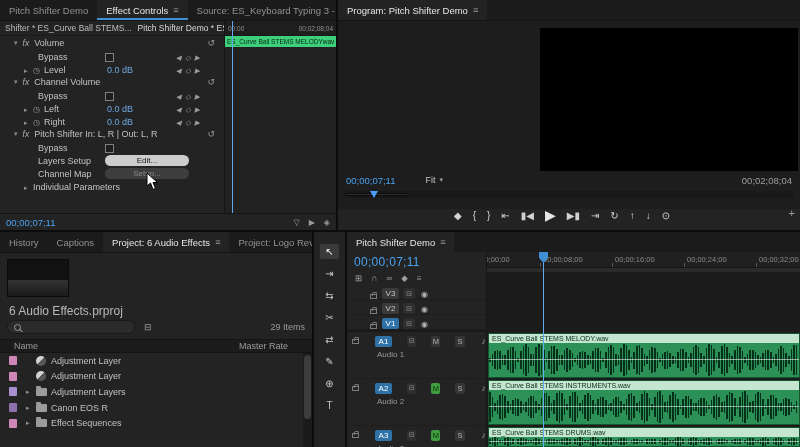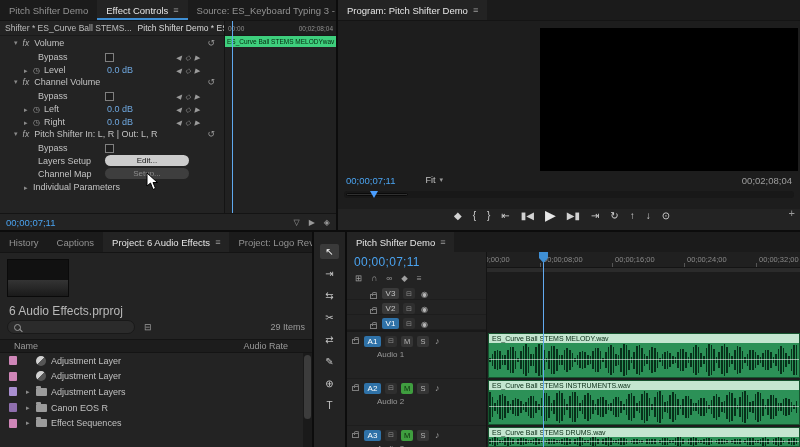--- a/index.html
+++ b/index.html
@@ -98,21 +98,21 @@
 
 
 #timeline .tlbody{position:absolute;left:0;right:0;top:20px;bottom:0}
 .tl-left{position:absolute;left:0;top:0;width:140px;bottom:0;background:#232323;border-right:1px solid #141414;z-index:2}
 .tl-tc{position:absolute;left:7px;top:3px;font-size:12px;color:#4aa3f0;letter-spacing:.3px}
 .tl-tools{position:absolute;left:8px;top:21px;display:flex;gap:9px;color:#9f9f9f;font-size:8.5px}
 .tracks{position:absolute;left:0;right:0;top:33px;bottom:0}
 .vtrack{height:15px;display:flex;align-items:flex-end;gap:4px;padding-left:23px;border-bottom:1px solid #1d1d1d}
 .tsep{height:2px;background:#191919}
 .atrack{height:47px;border-bottom:1px solid #1d1d1d;padding:2px 0 0 5px}
-.atrack .l1{display:flex;align-items:center;gap:4px;height:14px}
+.atrack .l1{display:flex;align-items:center;gap:15px;height:14px}
 .atrack .l2{font-size:8px;color:#9a9a9a;padding-left:25px;margin-top:2px}
 .lock{width:7px;height:5px;border:1px solid #7c7c7c;position:relative;margin-right:1px;flex:none}
 .lock::before{content:'';position:absolute;left:1px;top:-3px;width:3px;height:3px;border:1px solid #7c7c7c;border-bottom:none;border-radius:2px 2px 0 0}
 .badge{min-width:17px;height:11px;border-radius:2px;background:#3a3a3a;color:#c4c4c4;font-size:8px;display:flex;align-items:center;justify-content:center;padding:0 2px}
 .badge.on{background:#2f72a8;color:#fff}
 .sbox{width:12px;height:11px;background:#2e2e2e;border-radius:2px;color:#8f8f8f;font-size:7px;display:flex;align-items:center;justify-content:center}
 .msbtn{width:12px;height:11px;background:#353535;border-radius:2px;color:#b5b5b5;font-size:7.5px;display:flex;align-items:center;justify-content:center}
 .msbtn.muted{background:#3f9e3f;color:#0c2a0c}
 .micicon{color:#9a9a9a;font-size:9px;margin-left:2px}
 .eyeicon{color:#b5b5b5;font-size:8px;margin-left:2px}
@@ -332,21 +332,21 @@
       <div class="searchrow">
         <span class="searchbox">
           <span class="mag"></span>
           <input value="" style="">
         </span>
         <span class="binicon">⊟</span>
         <span class="itemscount">29 Items</span>
       </div>
       <div class="listhead">
         <span>Name</span>
-        <span class="col2">Audio Rate</span>
+        <span class="col2">Master Rate</span>
       </div>
       <div class="list">
         <div class="lrow">
           <span class="chip" style="background: rgb(207, 134, 184);"></span>
           <span class="ltw"></span>
           <span class="licon">
               <span class="adj"></span>
             </span>
           <span>Adjustment Layer</span>
         </div>

